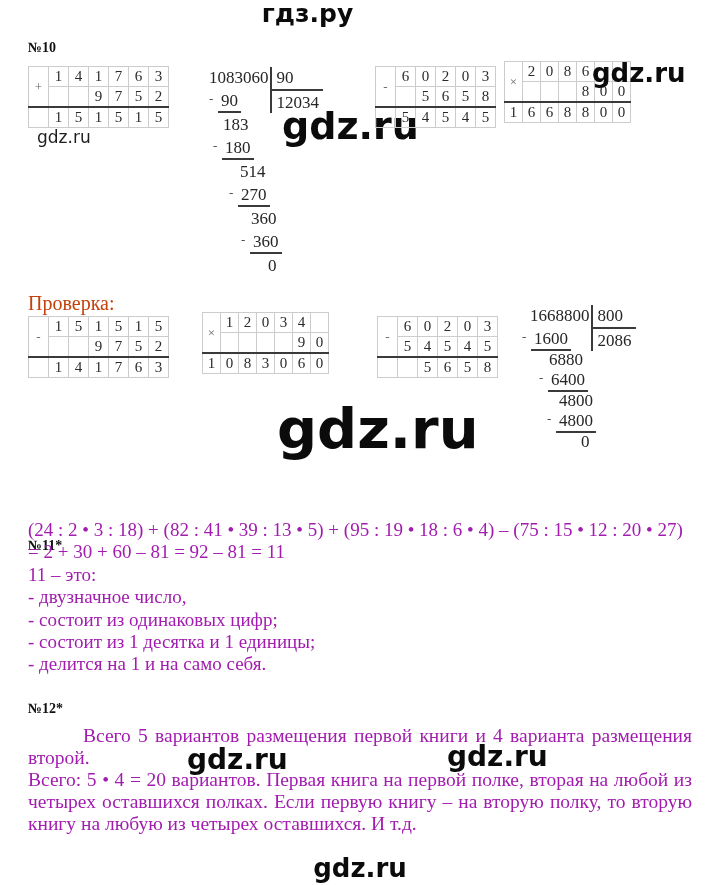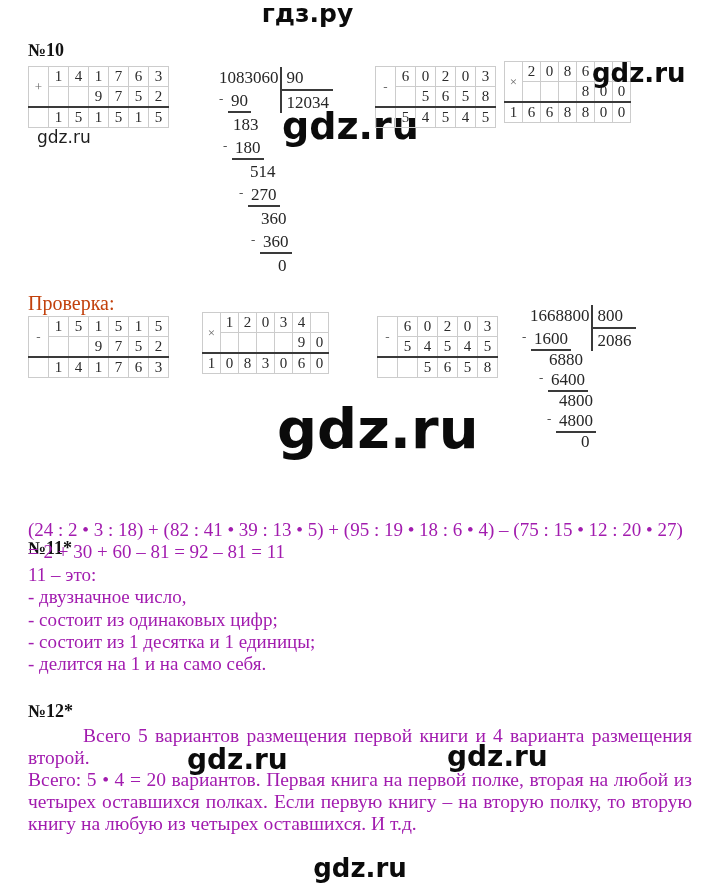--- a/index.html
+++ b/index.html
@@ -4,21 +4,21 @@
 <style>
   html,body{margin:0;padding:0;}
   body{
     width:720px;height:885px;position:relative;background:#ffffff;
     font-family:"Liberation Serif",serif;color:#1c1c1c;overflow:hidden;
   }
   
   .wm{position:absolute;font-family:"DejaVu Sans",sans-serif;font-weight:bold;color:#0b0b0b;line-height:1;white-space:nowrap;}
   .wm.light{font-weight:normal;color:#1e1e1e;}
   
-  .plabel{position:absolute;font-weight:bold;font-size:18px;color:#111;}
+  .plabel{position:absolute;font-weight:bold;font-size:14px;color:#111;}
   .check-label{position:absolute;font-size:20px;color:#c2410c;}
   
   .grid{position:absolute;}
   .grid table{border-collapse:collapse;}
   .grid td{
     border:1px solid #cccccc;width:19px;height:19px;min-width:19px;
     text-align:center;vertical-align:middle;padding:0;
     font-family:"Liberation Serif",serif;font-size:15px;color:#2b2b2b;
   }
   .grid.mult td{width:17px;min-width:17px;}
@@ -80,21 +80,21 @@
           <td>5</td>
           <td>1</td>
           <td>5</td>
         </tr>
       </tbody>
     </table>
   </div>
 
 <div class="wm light" style="left:37px;top:129px;font-size:17px;">gdz.ru</div>
 
-<div class="division d1" style="left:209px;top:67px;width:130px;margin-left:10px;">
+<div class="division d1" style="left:209px;top:67px;width:130px;">
     <div class="dhead">
       <span class="dividend">1083060</span>
       <span class="dright">
         <span class="divisor">90</span>
         <span class="quotient">12034</span>
       </span>
     </div>
     <div class="steps">
       <div class="sline" style="margin-left:9px"><span class="snum u"><span class="smin">-</span>90</span></div>
       <div class="sline" style="margin-left:11px"><span class="snum">183</span></div>

